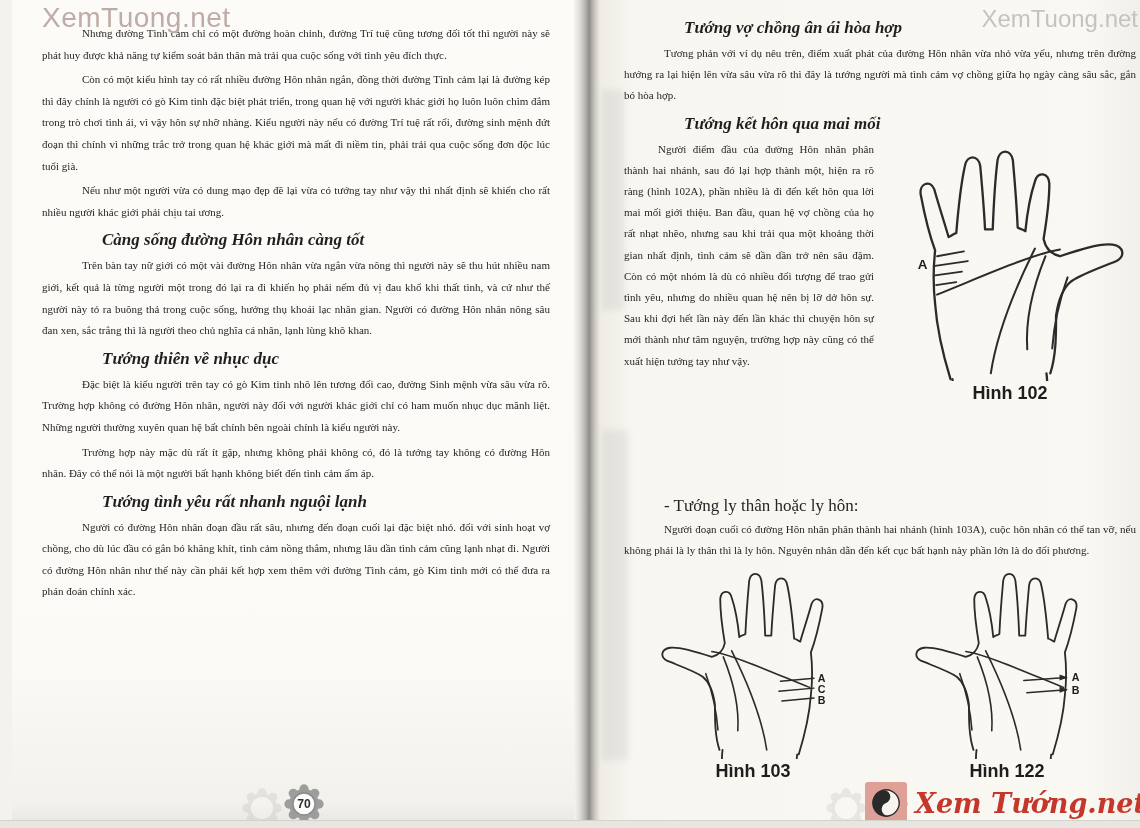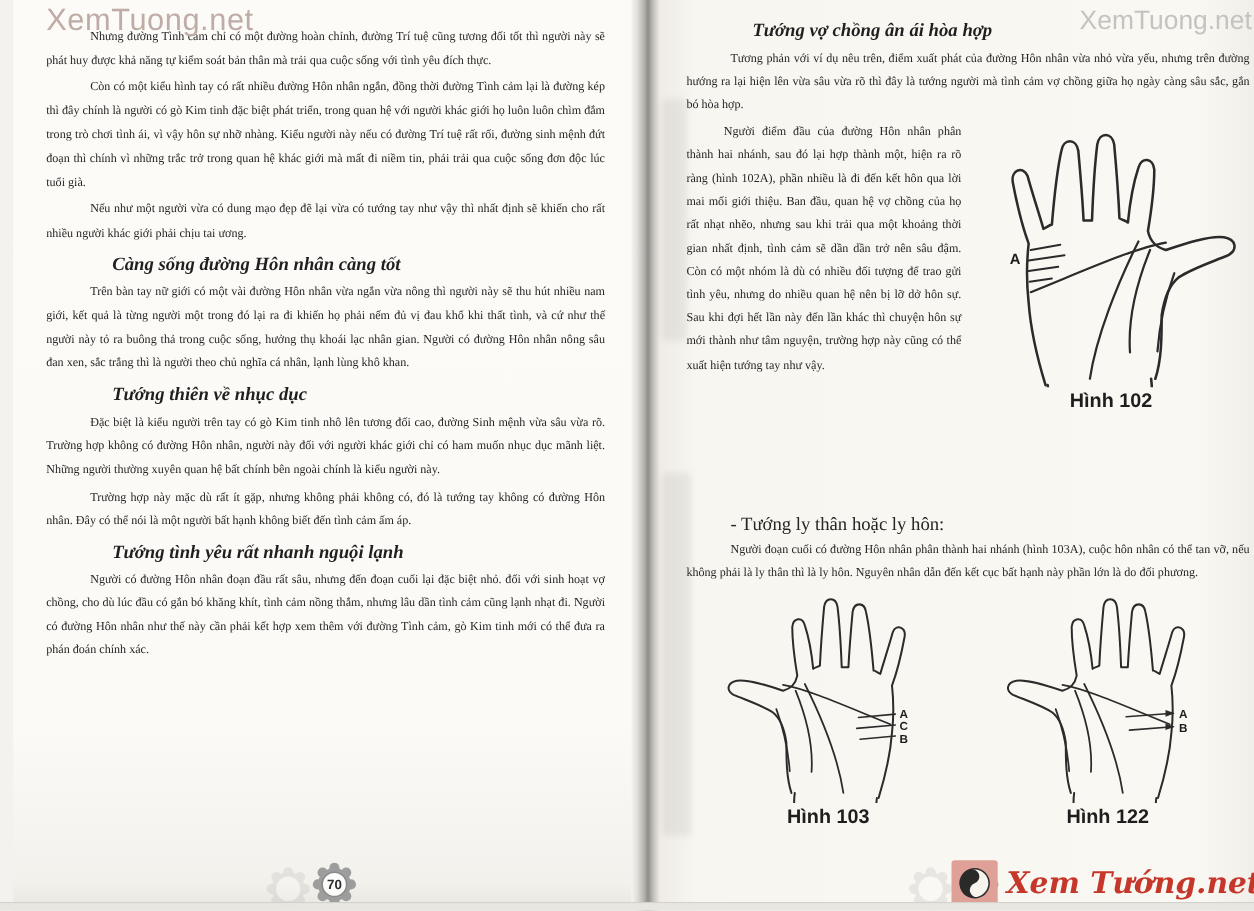--- a/index.html
+++ b/index.html
@@ -175,20 +175,21 @@
   <div class="gutter"></div>
 
   <div class="page page-right">
     <div class="wm wm-right">XemTuong.net</div>
 
     <div class="smudge" style="left:2px;top:90px;width:22px;height:220px;"></div>
     <div class="smudge" style="left:2px;top:430px;width:26px;height:330px;"></div>
 
     <h3 class="heading" style="margin-top:4px">Tướng vợ chồng ân ái hòa hợp</h3>
     <p class="para">Tương phản với ví dụ nêu trên, điểm xuất phát của đường Hôn nhân vừa nhỏ vừa yếu, nhưng trên đường hướng ra lại hiện lên vừa sâu vừa rõ thì đây là tướng người mà tình cảm vợ chồng giữa họ ngày càng sâu sắc, gắn bó hòa hợp.</p>
+    <h3 class="heading">Tướng kết hôn qua mai mối</h3>
 
     <div>
       <figure class="fig102">
         <svg class="hand" width="252" height="238" viewBox="0 0 252 248">
           <use href="#handbase"></use>
 
           <g stroke="#2b2b2b" stroke-width="1.9" stroke-linecap="round">
             <line x1="50" y1="118" x2="78" y2="113"></line>
             <line x1="48" y1="128" x2="82" y2="123"></line>
             <line x1="48" y1="138" x2="76" y2="134"></line>

